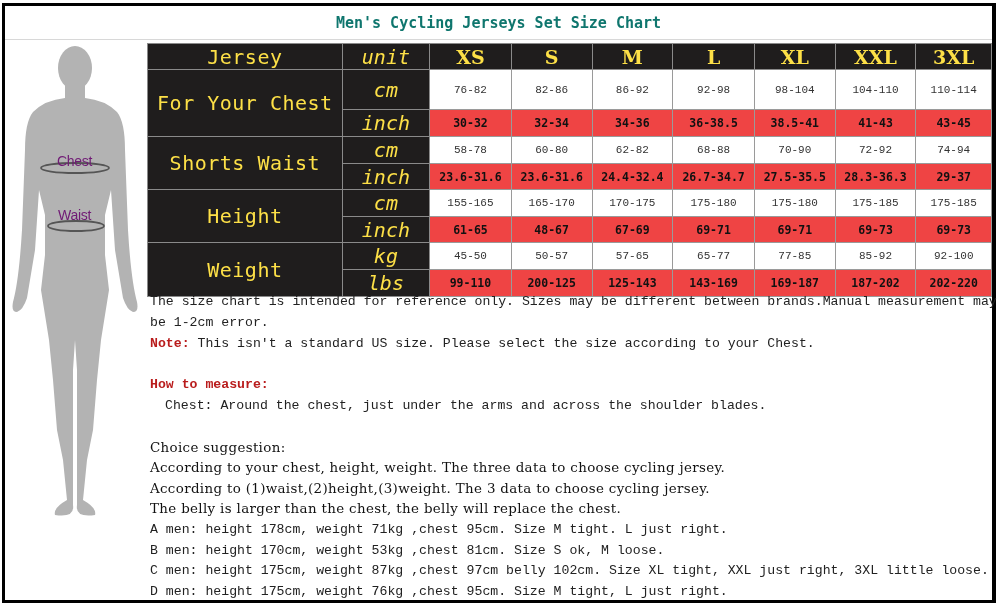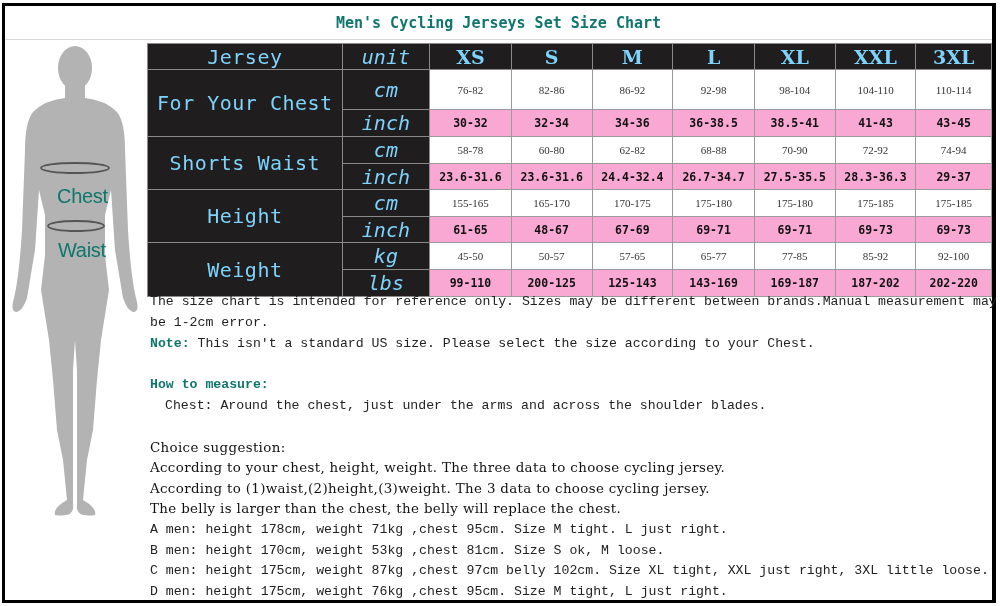--- a/index.html
+++ b/index.html
@@ -16,59 +16,59 @@
     display: flex; align-items: center; justify-content: center;
     font-family: "DejaVu Sans Mono", monospace; font-weight: bold; font-size: 15px; color: #0f766e;
   }
 
   
   .figure {
     position: absolute; left: 0; top: 34px; width: 140px; height: 560px;
   }
   .figure svg { position: absolute; left: 0; top: 0; }
   .fig-label {
-    position: absolute; font-family: "Liberation Sans", sans-serif; font-size: 20px;
-    color: #0f766e; letter-spacing: -0.3px; margin-top: 32px;
+    position: absolute; font-family: "Liberation Sans", sans-serif; font-size: 14px;
+    color: #701a75; letter-spacing: -0.3px;
   }
 
   
   .size-table {
     position: absolute; left: 142px; top: 37px;
     border-collapse: collapse; table-layout: fixed;
   }
   .size-table td {
     border: 1px solid #9a9a9a; text-align: center; vertical-align: middle;
     padding: 0; overflow: hidden; white-space: nowrap;
   }
   .size-table td.dark {
-    background: #1f1d1d; color: #7dd3fc;
+    background: #1f1d1d; color: #fde047;
     font-family: "DejaVu Sans Mono", monospace;
     border-color: #8a8a8a;
   }
   .size-table td.hdr-size {
     font-family: "DejaVu Serif", serif; font-weight: bold; font-size: 19px;
   }
   .size-table td.label-big { font-size: 20px; letter-spacing: 0.5px; }
   .size-table td.unit { font-size: 20px; font-style: italic; }
   .size-table td.cm-val {
-    background: #ffffff; font-family: Liberation Serif, serif;
+    background: #ffffff; font-family: Liberation Mono, monospace;
     font-size: 11px; color: #333;
   }
   .size-table td.in-val {
-    background: #f9a8d4; font-family: "DejaVu Sans Mono", monospace;
+    background: #ef4444; font-family: "DejaVu Sans Mono", monospace;
     font-size: 11.5px; font-weight: bold; color: #111;
   }
 
   
   .notes {
     position: absolute; left: 145px; top: 286px; width: 845px;
     font-family: "Liberation Mono", monospace; font-size: 13.2px; color: #222;
   }
   .notes .line { height: 20.8px; line-height: 20.8px; white-space: nowrap; }
-  .notes .b { font-weight: bold; color: #0f766e; }
+  .notes .b { font-weight: bold; color: #b91c1c; }
   .notes .indent { padding-left: 15px; }
   .notes .gap { height: 20.8px; }
   .notes .bold-line { font-family: "DejaVu Serif", serif; font-weight: normal; font-size: 13.4px; color: #111; letter-spacing: 0.35px; }
   .notes .cs { height: 20.6px; line-height: 20.6px; }
 </style>
 </head>
 <body>
 
 <div class="frame">
 

